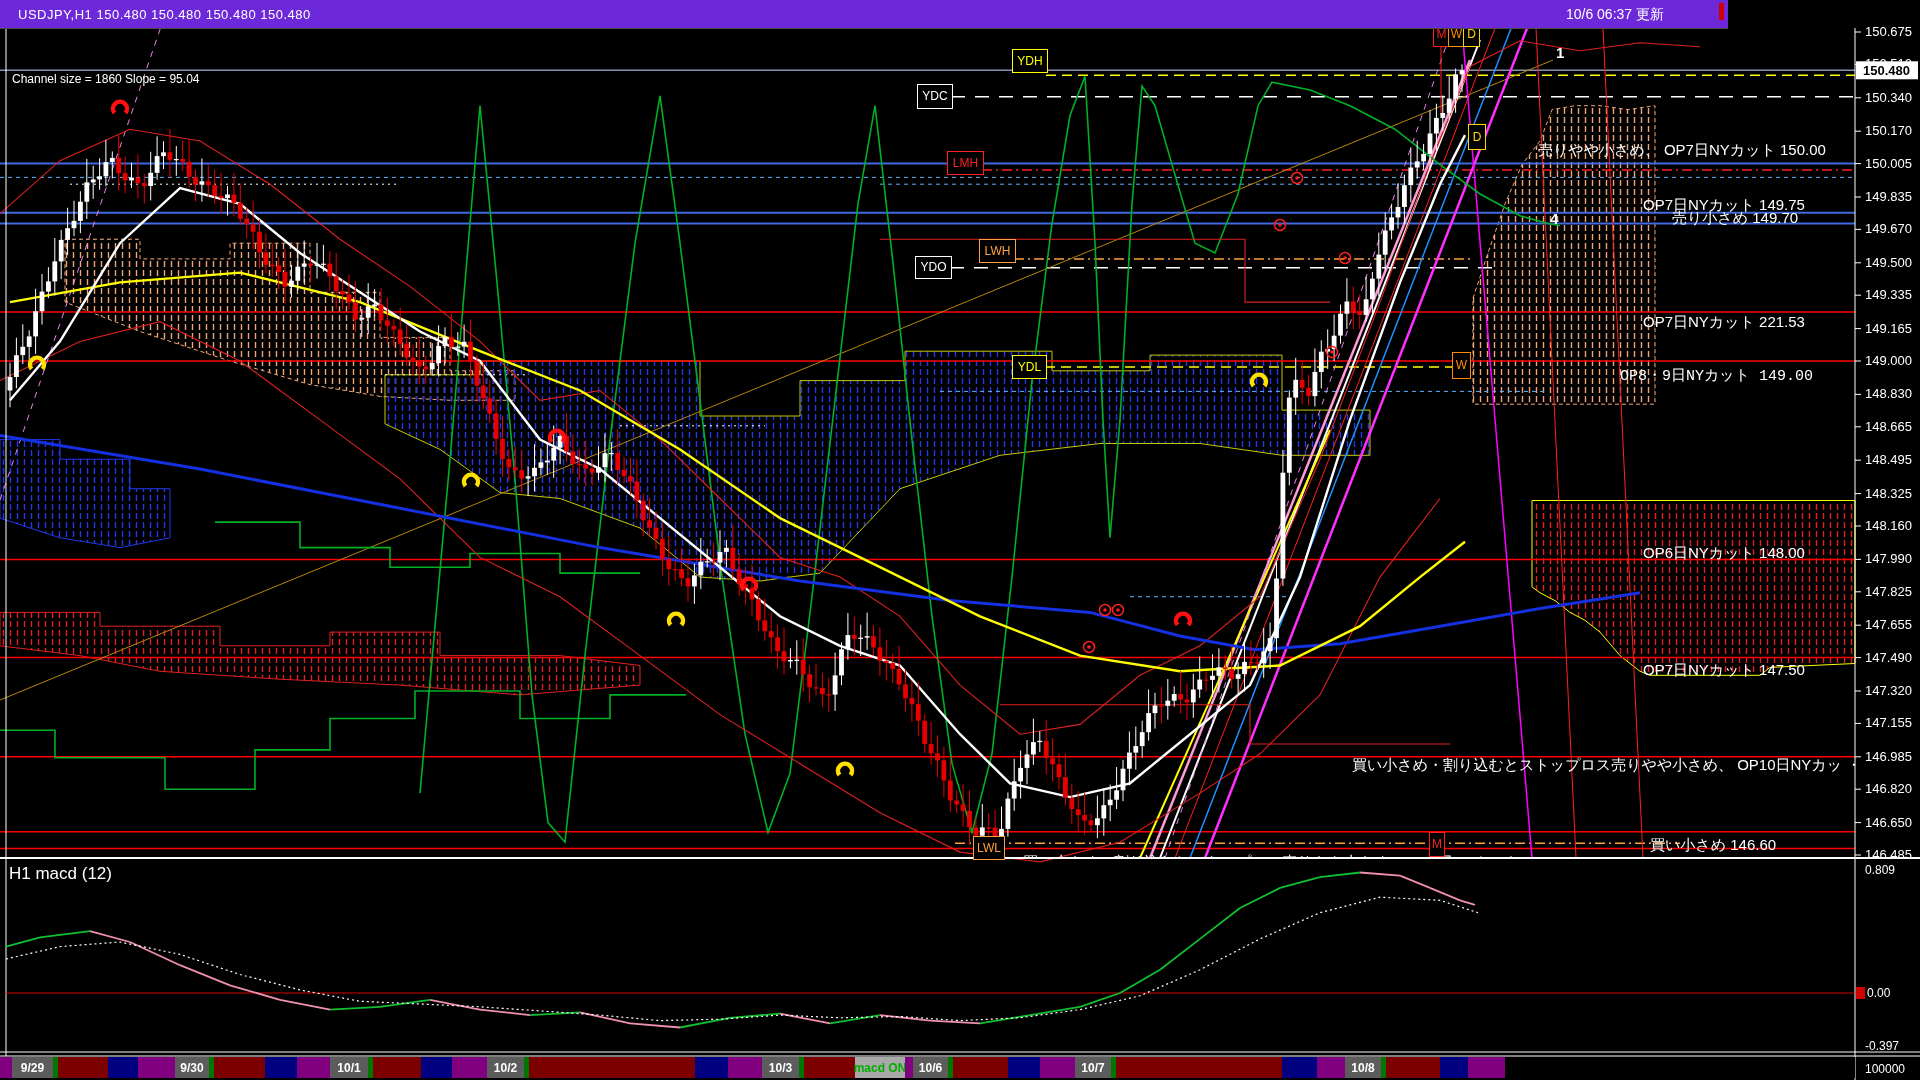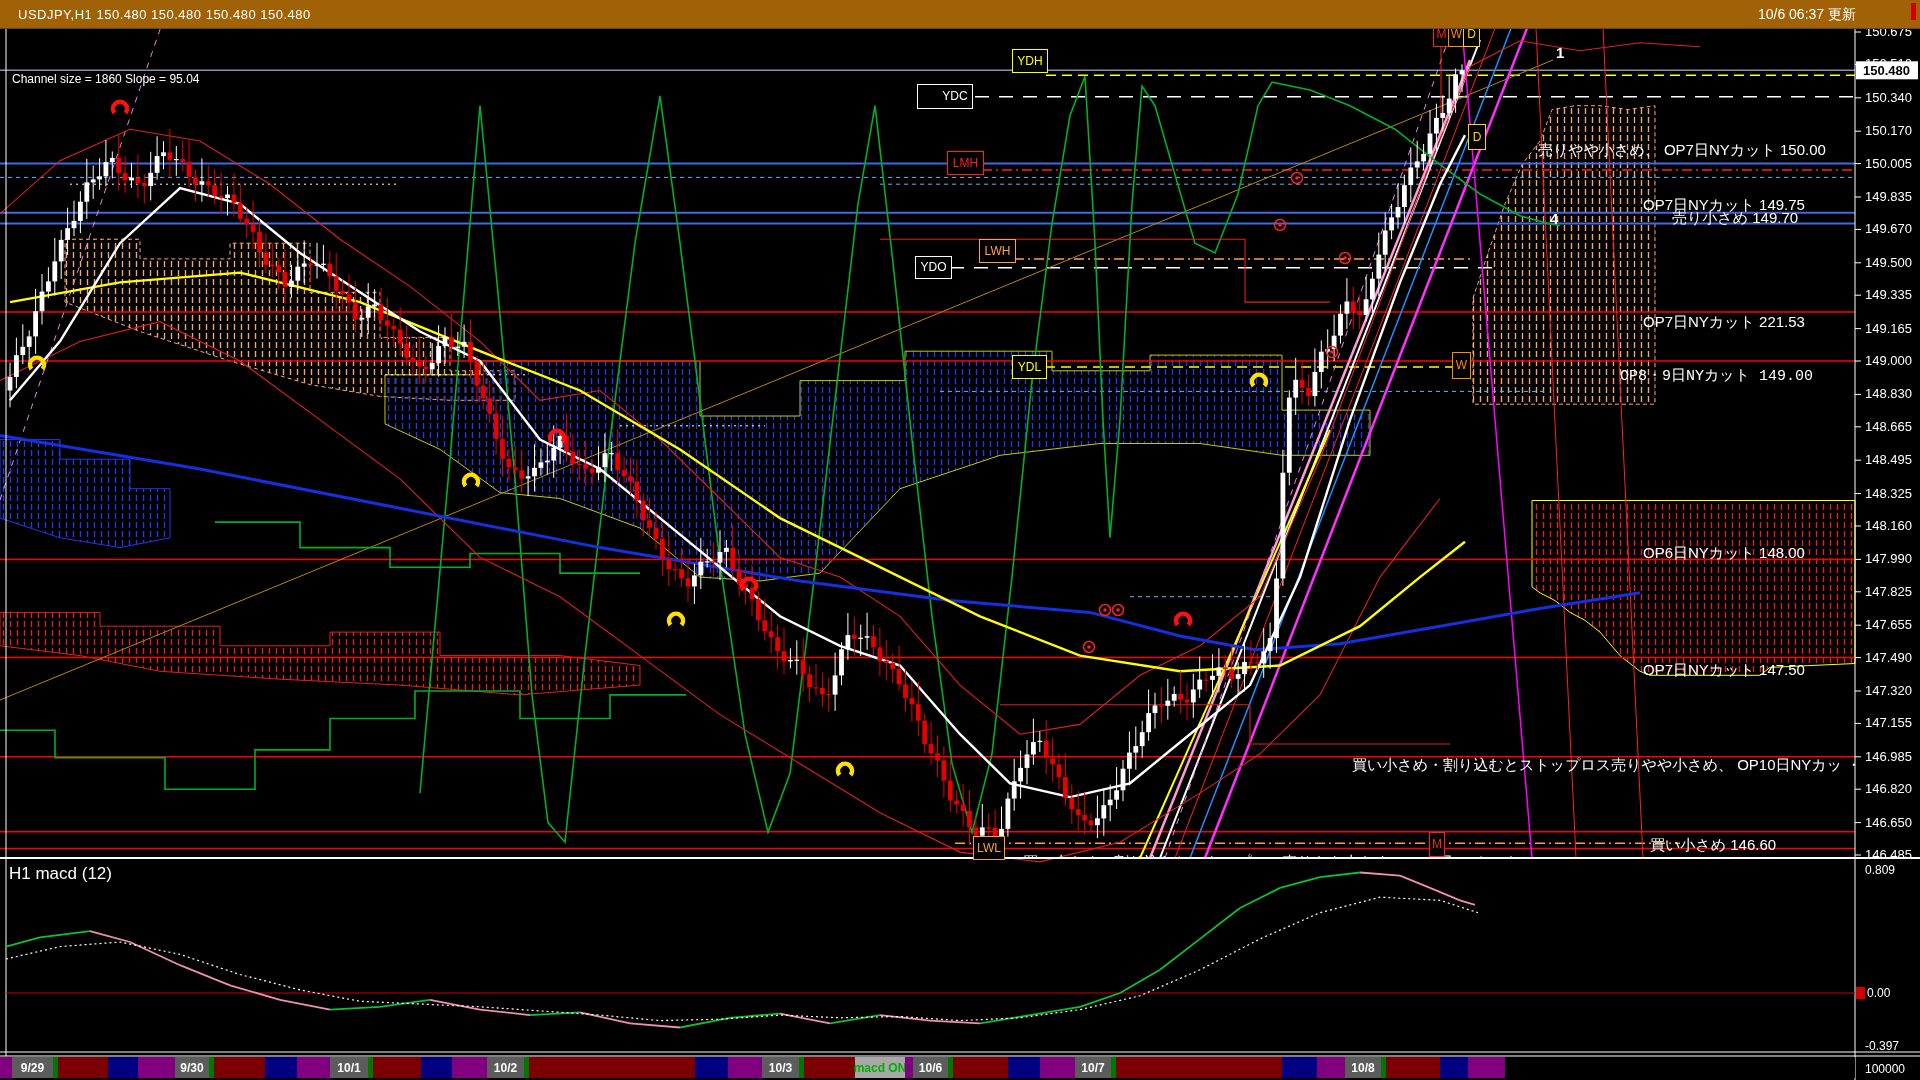--- a/index.html
+++ b/index.html
@@ -1,19 +1,19 @@
 <!DOCTYPE html>
 <html><head>
 <meta charset="utf-8">
 <style>
   html,body{margin:0;padding:0;background:#000;width:1920px;height:1080px;overflow:hidden}
   body{font-family:"Liberation Sans","DejaVu Sans",sans-serif;position:relative}
   #stage{position:absolute;left:0;top:0;width:1920px;height:1080px}
   svg{position:absolute;left:0;top:0}
-  .topbar{position:absolute;left:0;top:0;width:1920px;height:28px;background:#a16207;border-bottom:1px solid #4a4a4a;z-index:30}
+  .topbar{position:absolute;left:0;top:0;width:1728px;height:28px;background:#6d28d9;border-bottom:1px solid #4a4a4a;z-index:30}
   .symtext{position:absolute;left:18px;top:7px;color:#fff;font-size:13px;letter-spacing:.5px;white-space:nowrap}
   .updtext{position:absolute;right:64px;top:6px;color:#fff;font-size:14px;white-space:nowrap}
   .cornermark{position:absolute;right:4px;top:3px;width:5px;height:17px;background:#d00000}
   .watermark{position:absolute;left:70px;top:72px;color:#fff;font-size:63px;letter-spacing:5px;z-index:5;white-space:nowrap}
   .chinfo{position:absolute;left:12px;top:72px;color:#fff;font-size:12px;z-index:6;white-space:nowrap}
   .macdlabel{position:absolute;left:9px;top:864px;color:#fff;font-size:17px;z-index:20;white-space:nowrap}
   .ann{position:absolute;color:#fff;font-size:15px;white-space:nowrap;z-index:12}
   .annclip{position:absolute;color:#fff;font-size:15px;white-space:nowrap;overflow:hidden;z-index:12}
   .lblbox{position:absolute;background:#000;font-size:12px;text-align:center;z-index:14;line-height:20px}
   .numlbl{position:absolute;color:#fff;font-size:15px;font-weight:bold;z-index:14}
@@ -732,21 +732,21 @@
     <span class="symtext">USDJPY,H1  150.480 150.480 150.480 150.480</span>
     <span class="updtext">10/6 06:37 更新</span>
     <span class="cornermark"></span>
   </div>
 
   <div class="chinfo">Channel size = 1860 Slope = 95.04</div>
   <div class="macdlabel">H1  macd (12)</div>
 
   <div id="overlays">
       <div class="lblbox" style="left: 1012px; top: 49px; width: 34px; height: 22px; border: 1px solid rgb(255, 255, 0); color: rgb(255, 255, 0); line-height: 22px;">YDH</div>
-      <div class="lblbox" style="left: 917px; top: 84px; width: 34px; height: 23px; border: 1px solid rgb(255, 255, 255); color: rgb(255, 255, 255); line-height: 23px; padding-left: 20px;">YDC</div>
+      <div class="lblbox" style="left: 917px; top: 84px; width: 34px; height: 23px; border: 1px solid rgb(255, 255, 255); color: rgb(255, 255, 255); line-height: 23px;">YDC</div>
       <div class="lblbox" style="left: 947px; top: 151px; width: 35px; height: 22px; border: 1px solid rgb(255, 32, 32); color: rgb(255, 32, 32); line-height: 22px;">LMH</div>
       <div class="lblbox" style="left: 979px; top: 239px; width: 35px; height: 22px; border: 1px solid rgb(255, 160, 64); color: rgb(255, 160, 64); line-height: 22px;">LWH</div>
       <div class="lblbox" style="left: 915px; top: 256px; width: 35px; height: 21px; border: 1px solid rgb(255, 255, 255); color: rgb(255, 255, 255); line-height: 21px;">YDO</div>
       <div class="lblbox" style="left: 1012px; top: 355px; width: 33px; height: 22px; border: 1px solid rgb(255, 255, 0); color: rgb(255, 255, 0); line-height: 22px;">YDL</div>
       <div class="lblbox" style="left: 973px; top: 836px; width: 30px; height: 22px; border: 1px solid rgb(255, 160, 64); color: rgb(255, 160, 64); line-height: 22px;">LWL</div>
       <div class="lblbox" style="left: 1433px; top: 22px; width: 15px; height: 23px; border: 1px solid rgb(255, 32, 32); color: rgb(255, 32, 32); line-height: 23px;">M</div>
       <div class="lblbox" style="left: 1448px; top: 22px; width: 15px; height: 23px; border: 1px solid rgb(255, 140, 0); color: rgb(255, 140, 0); line-height: 23px;">W</div>
       <div class="lblbox" style="left: 1463px; top: 22px; width: 15px; height: 23px; border: 1px solid rgb(255, 215, 0); color: rgb(255, 215, 0); line-height: 23px;">D</div>
       <div class="lblbox" style="left: 1468px; top: 124px; width: 16px; height: 24px; border: 1px solid rgb(255, 215, 0); color: rgb(255, 215, 0); line-height: 24px;">D</div>
       <div class="lblbox" style="left: 1452px; top: 352px; width: 17px; height: 25px; border: 1px solid rgb(255, 140, 0); color: rgb(255, 140, 0); line-height: 25px;">W</div>

